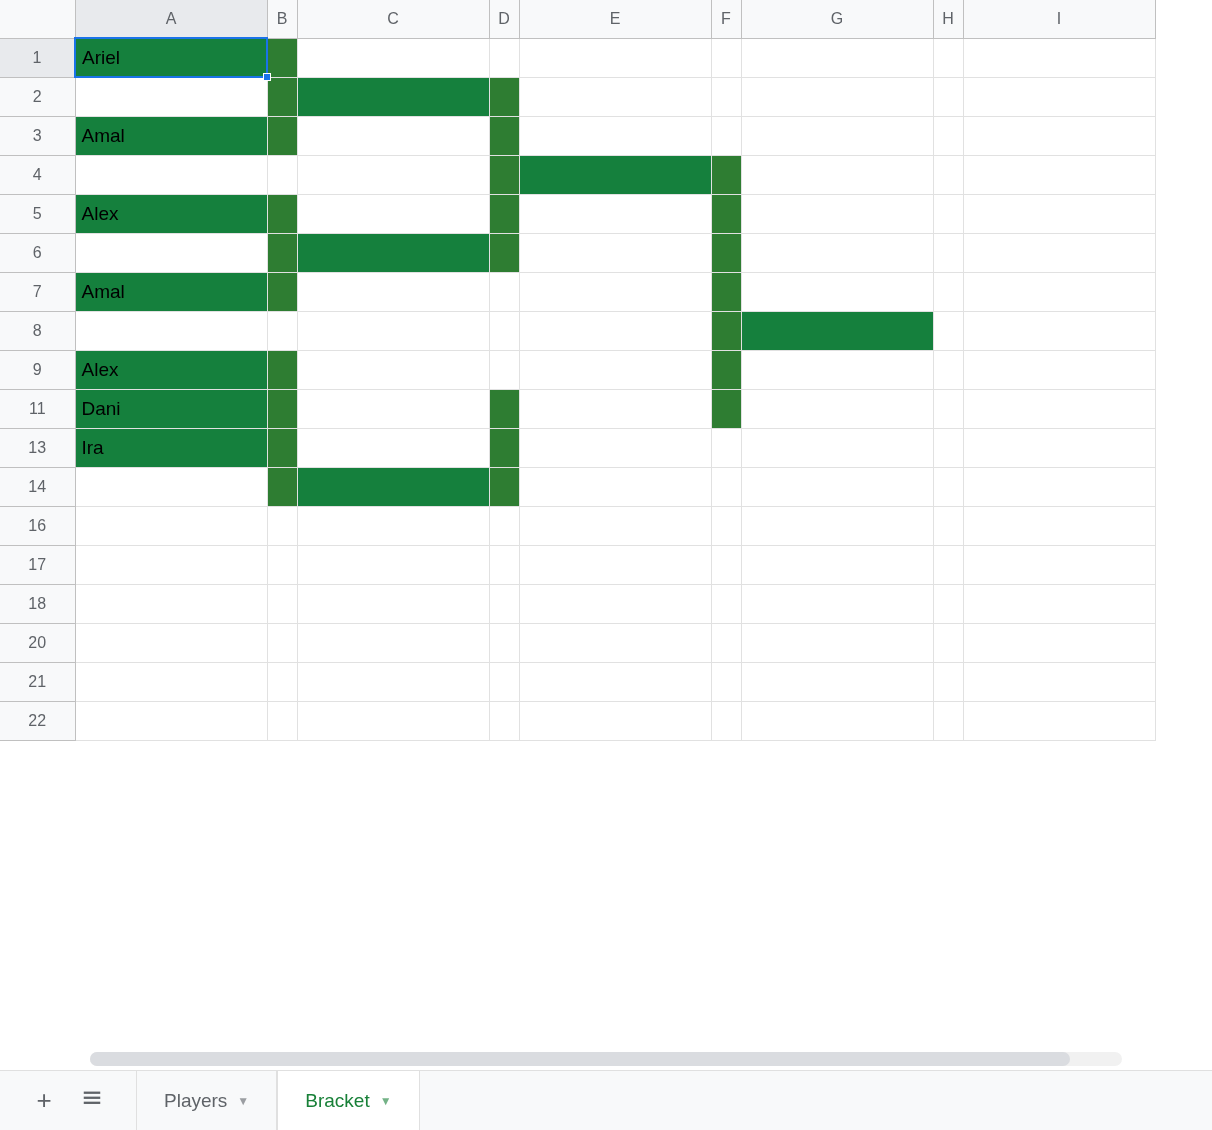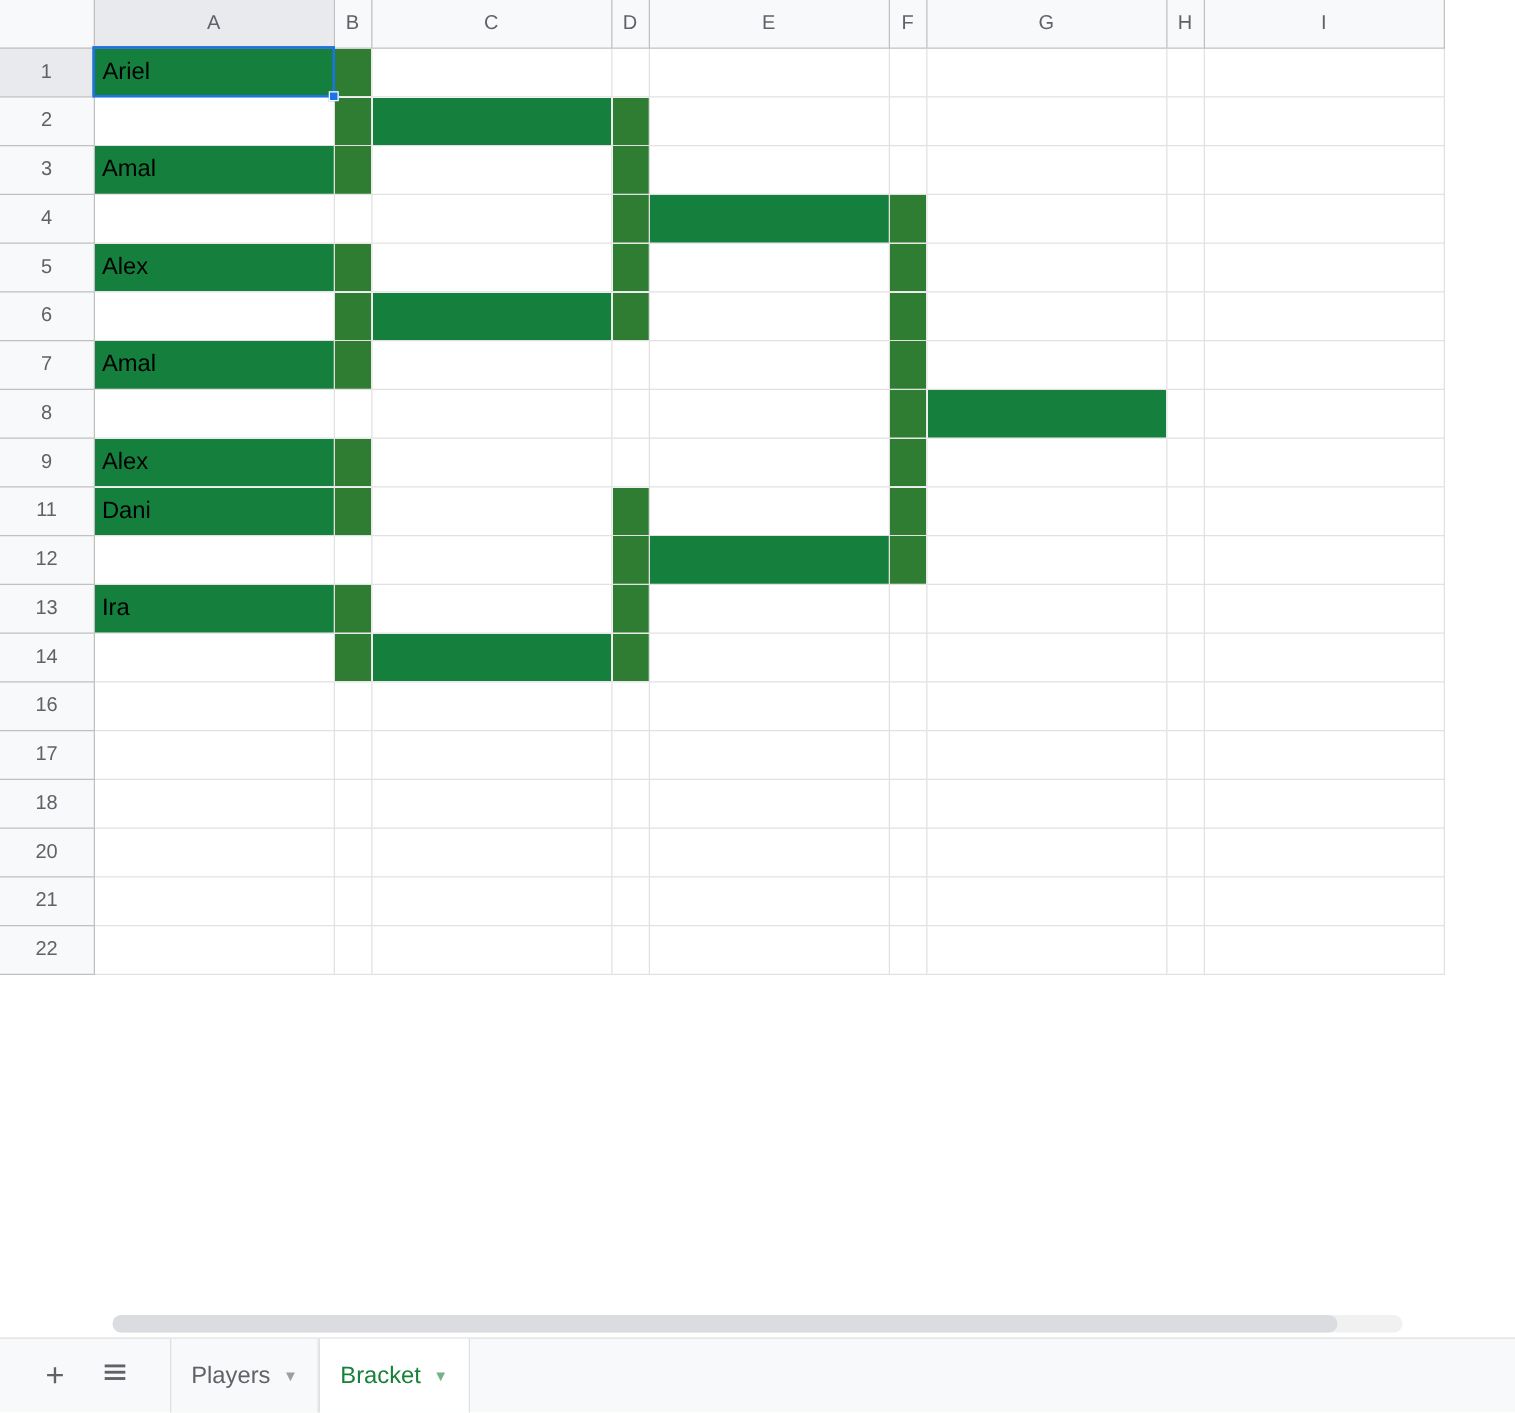--- a/index.html
+++ b/index.html
@@ -135,21 +135,21 @@
       height: 48px;
       display: flex;
       align-items: center;
       justify-content: center;
       color: #5f6368;
       cursor: pointer;
       font-size: 26px;
     }
     .sheet-tab {
       height: 60px;
-      padding: 0 16px;
+      padding: 0 27px;
       display: flex;
       align-items: center;
       gap: 10px;
       border-right: 1px solid #e0e0e0;
       border-left: 1px solid #e0e0e0;
       color: #5f6368;
       font-size: 19px;
       cursor: pointer;
       background: #f8f9fa;
     }
@@ -300,32 +300,20 @@
             <td class="cell col-H"></td>
             <td class="cell col-I"></td>
           </tr>
           <tr>
             <th class="row-header">11</th>
             <td class="cell col-A yellow">Dani</td>
             <td class="cell col-B green"></td>
             <td class="cell col-C"></td>
             <td class="cell col-D green"></td>
             <td class="cell col-E"></td>
-            <td class="cell col-F green"></td>
-            <td class="cell col-G"></td>
-            <td class="cell col-H"></td>
-            <td class="cell col-I"></td>
-          </tr>
-          <tr>
-            <th class="row-header">12</th>
-            <td class="cell col-A"></td>
-            <td class="cell col-B"></td>
-            <td class="cell col-C"></td>
-            <td class="cell col-D green"></td>
-            <td class="cell col-E yellow"></td>
             <td class="cell col-F green"></td>
             <td class="cell col-G"></td>
             <td class="cell col-H"></td>
             <td class="cell col-I"></td>
           </tr>
           <tr>
             <th class="row-header">13</th>
             <td class="cell col-A yellow">Ira</td>
             <td class="cell col-B green"></td>
             <td class="cell col-C"></td>

